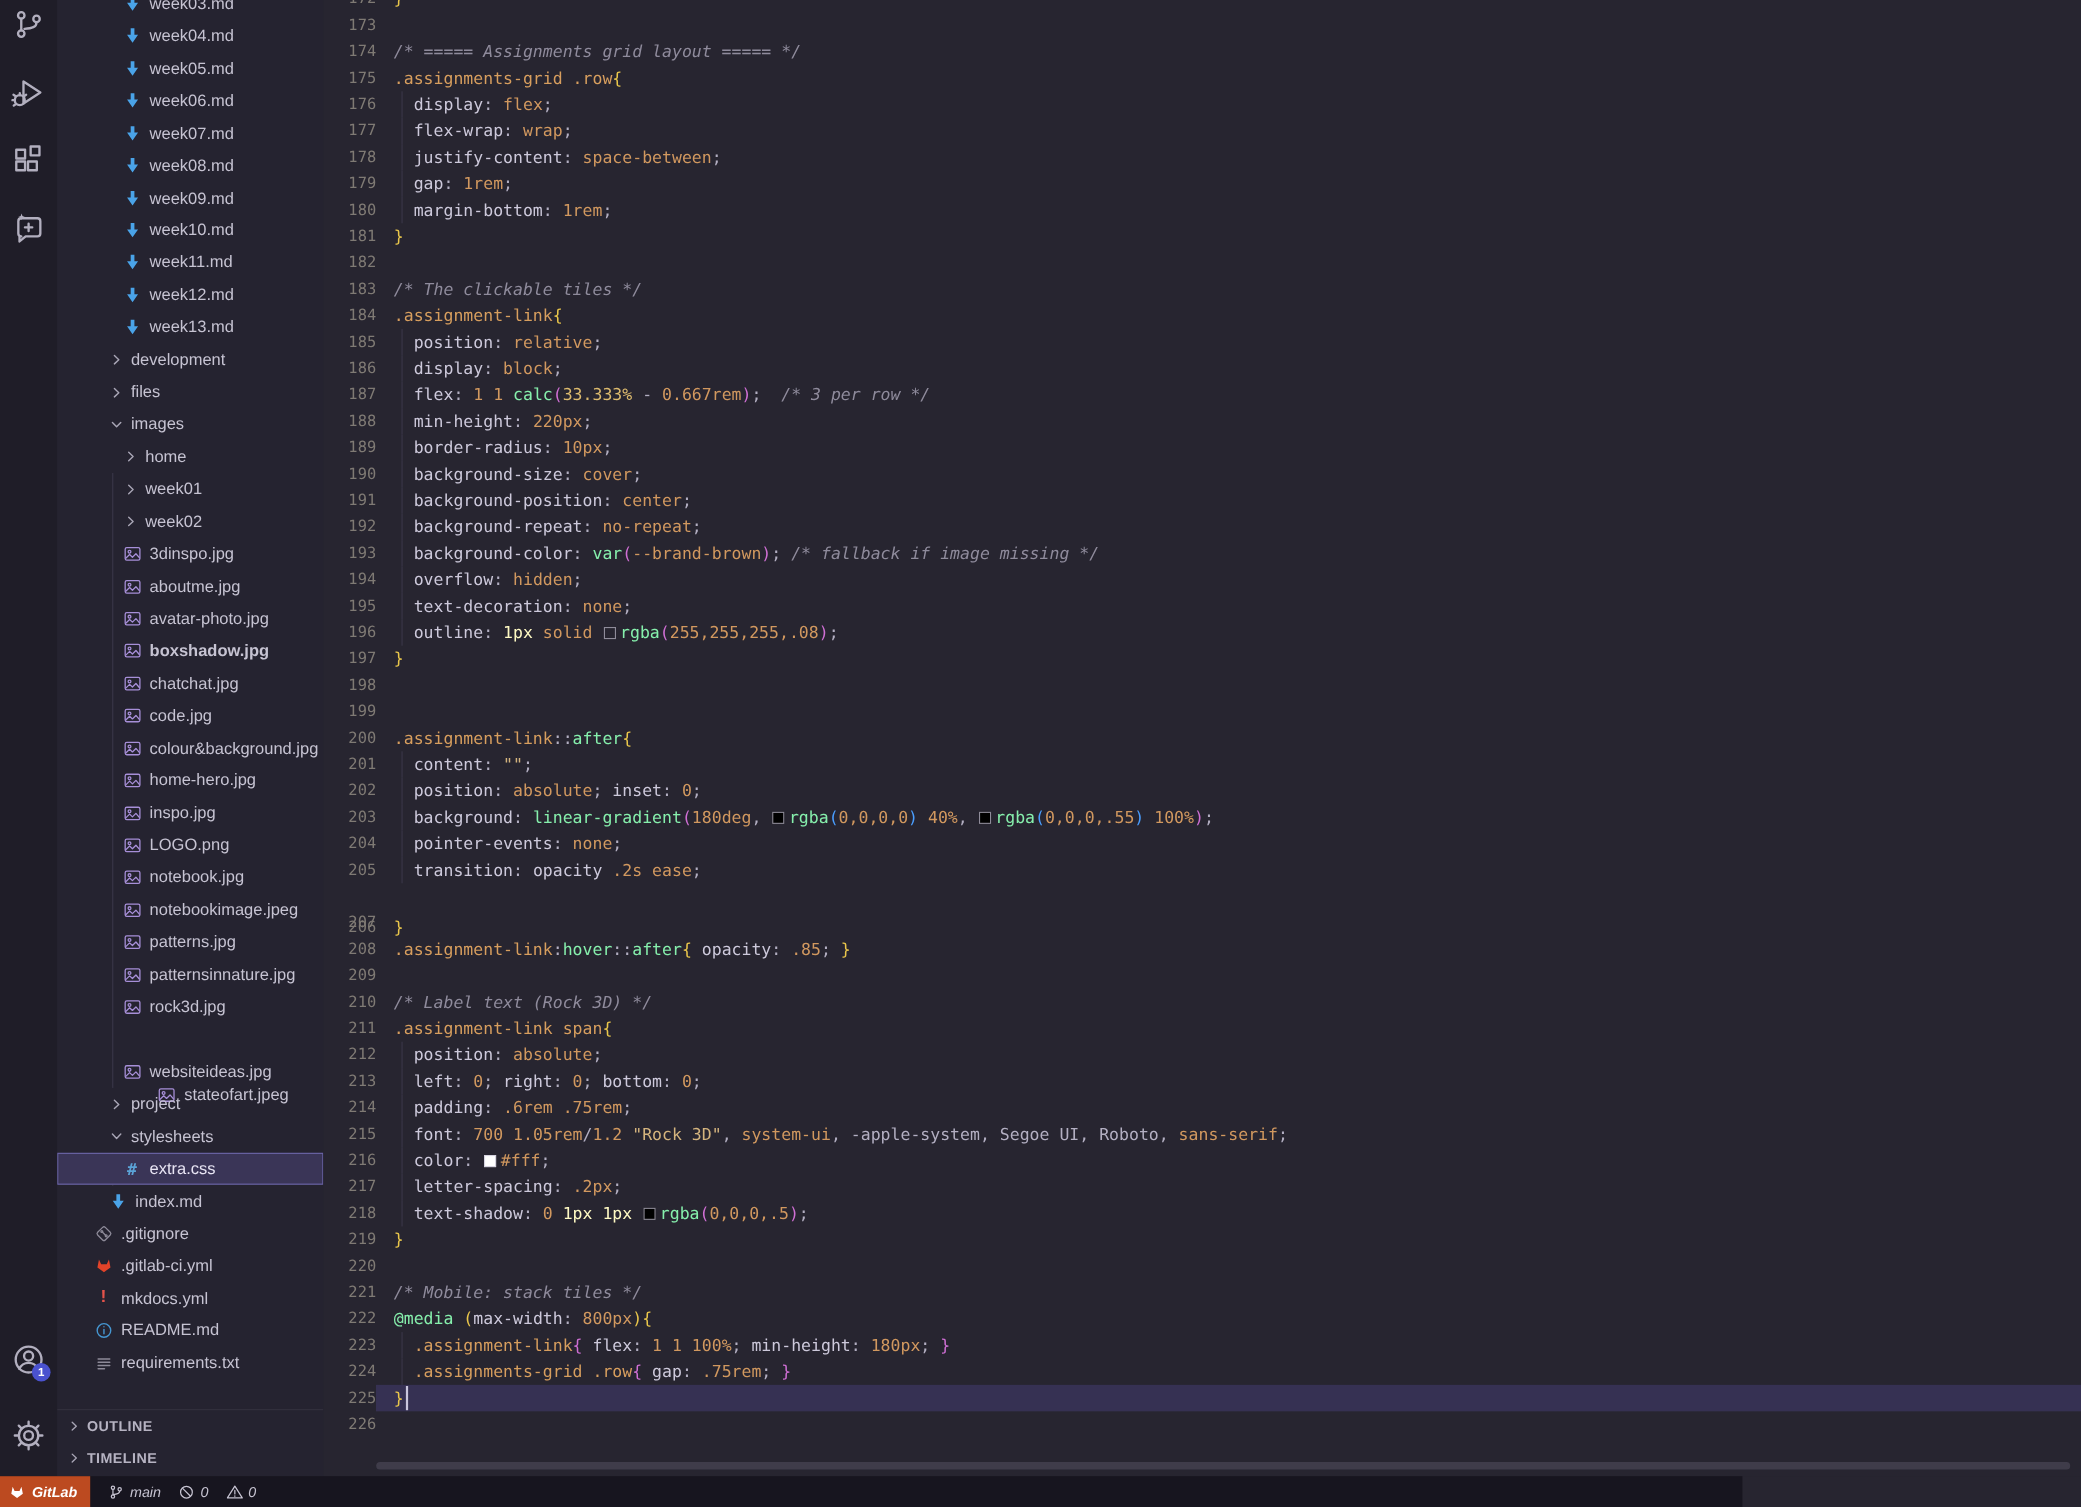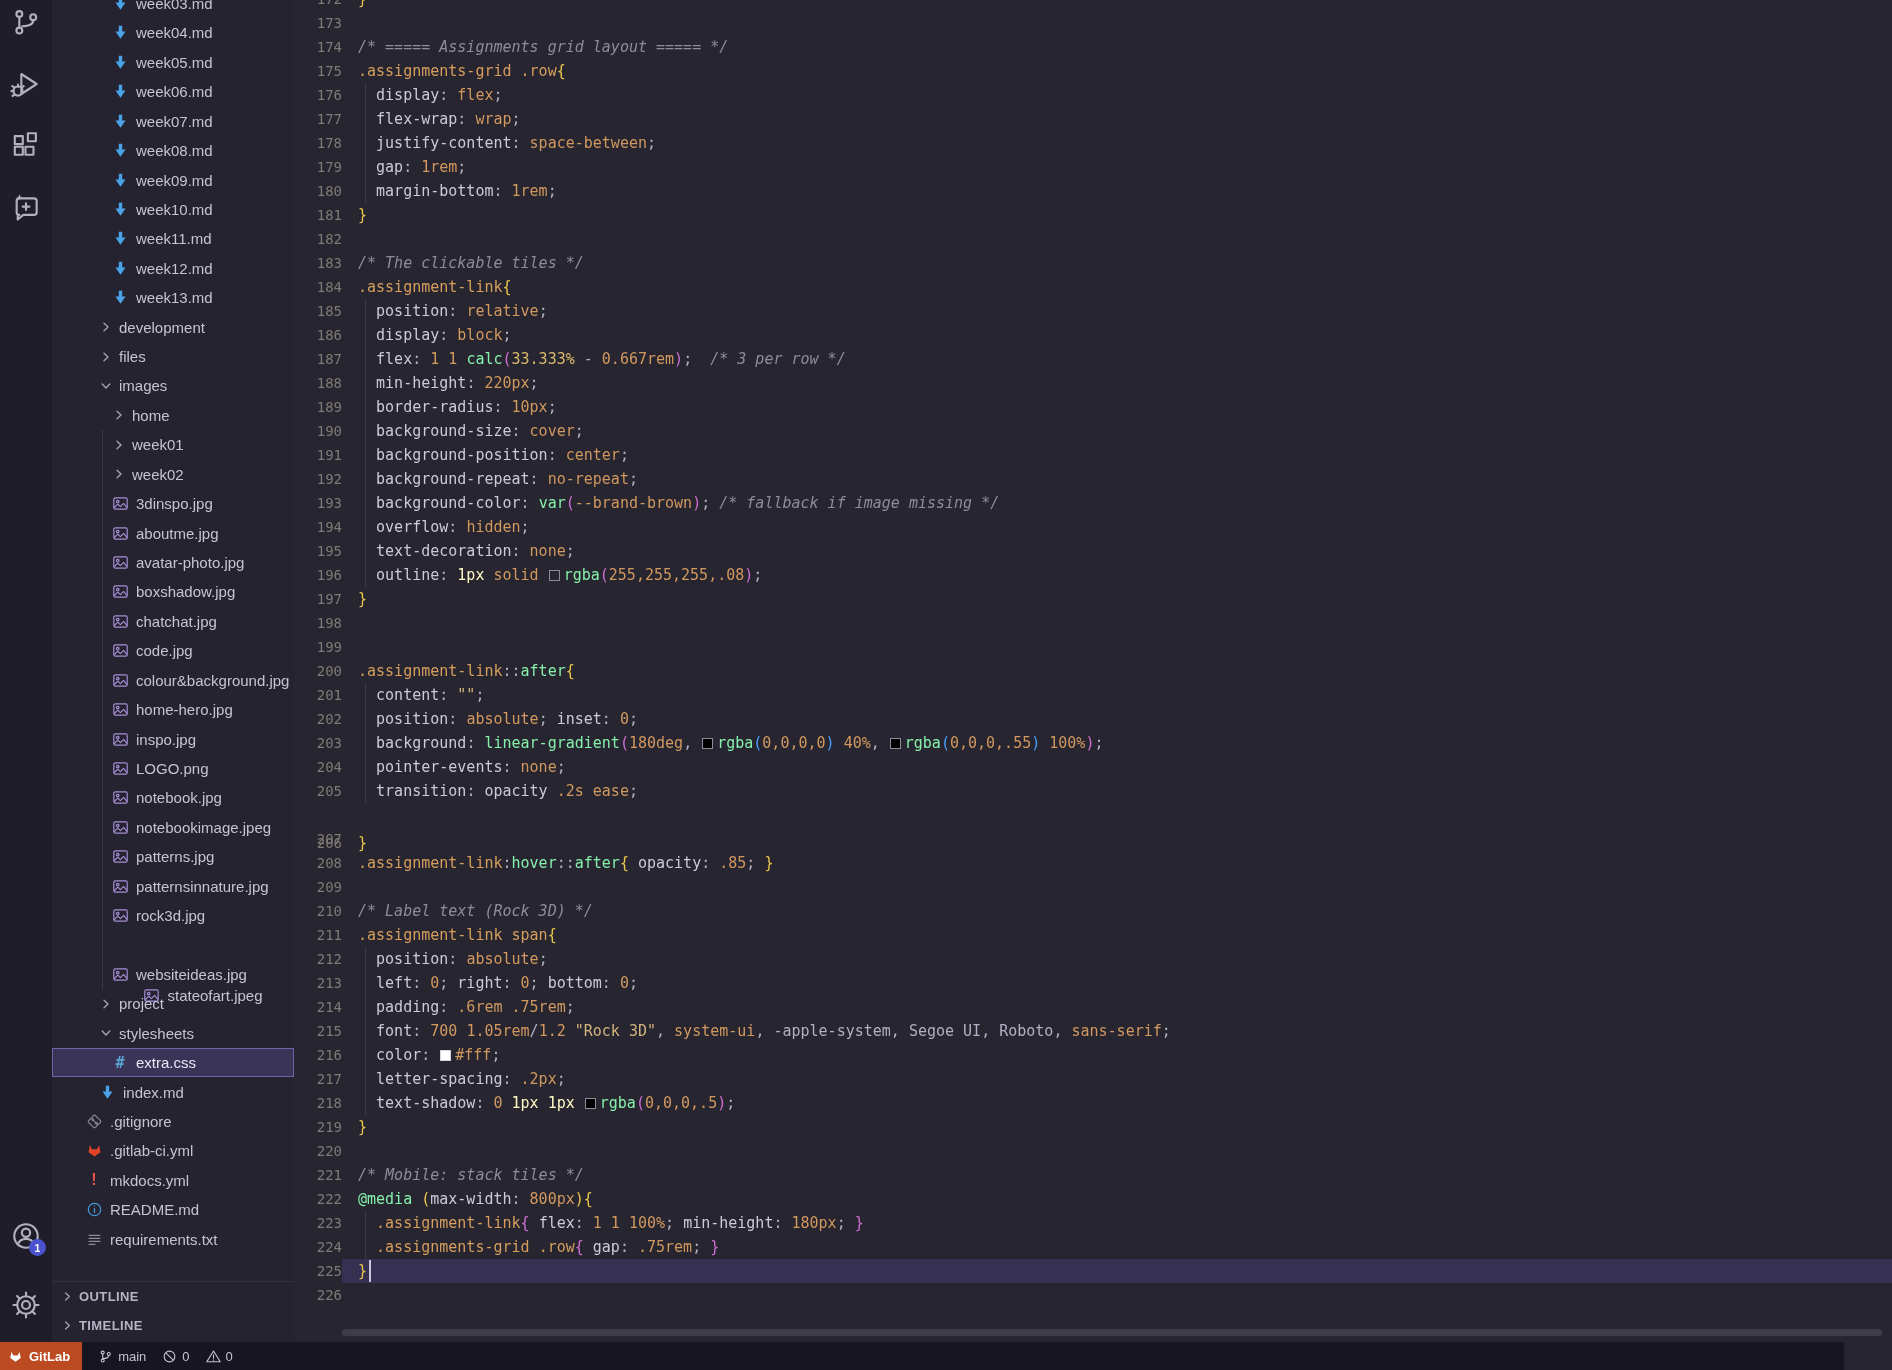--- a/index.html
+++ b/index.html
@@ -47,22 +47,22 @@
   .tk-n2{color:#dcbA6e}.tk-r{color:#fef9c3}.tk-st{color:#d4b47e}
   .tk-b1{color:#e9c64b}.tk-b2{color:#cf6fd4}.tk-b3{color:#4a9eff}
   .sw{display:inline-block;width:11px;height:11px;margin:0 4px 0 1px;border:1px solid #8f8c9a;
       box-sizing:border-box;vertical-align:-1px;}
   .sw.swk{background:#000;}
   .sw.sww{background:#fff;border-color:#d6d3e0;}
   .sw.swo{background:transparent;}
   .hscroll{position:absolute;left:48px;right:10px;top:1329px;height:7px;border-radius:3.5px;background:#3f3c4a;}
 
   
-  .statusbar{position:absolute;left:0;top:1342px;width:1844px;height:28px;background:#17151f;
-             display:flex;align-items:center;font-size:13px;color:#c6c3d1;}
+  .statusbar{position:absolute;left:0;top:1342px;width:1584px;height:28px;background:#17151f;
+             display:flex;align-items:center;font-size:13px;color:#c6c3d1;font-style:italic;}
   .sb-remote{height:28px;background:#bc4a20;color:#fff;display:flex;align-items:center;
              padding:0 12px 0 8px;gap:6px;font-weight:600;}
   .sb-item{display:flex;align-items:center;gap:5px;margin-left:16px;}
   .sb-item .gap{width:6px;}
   .sb-ic{width:15px;height:15px;display:inline-flex;}
   .sb-ic svg{display:block;width:100%;height:100%;}
 </style>
 </head>
 <body>
 
@@ -279,21 +279,21 @@
         <div class="trow" style="top: 547.98px; padding-left: 59px;">
           <span class="fic">
             <svg viewBox="0 0 16 16" fill="none" stroke="currentColor" stroke-width="1.1" stroke-linecap="round" stroke-linejoin="round">
               <rect x="1.7" y="2.7" width="12.6" height="10.6" rx="1.4" stroke="#a78fd8"></rect>
               <circle cx="5.4" cy="6.2" r="1.2" stroke="#a78fd8"></circle>
               <path d="M2.2 11.8l3.3-3.2 2.4 2.3 3-3 2.9 3.4" stroke="#a78fd8"></path>
             </svg>
           </span>
           <span>avatar-photo.jpg</span>
         </div>
-        <div class="trow" style="top: 577.4px; padding-left: 59px;">
+        <div class="trow" style="top: 577.4px; padding-left: 59px; font-weight: bold;">
           <span class="fic">
             <svg viewBox="0 0 16 16" fill="none" stroke="currentColor" stroke-width="1.1" stroke-linecap="round" stroke-linejoin="round">
               <rect x="1.7" y="2.7" width="12.6" height="10.6" rx="1.4" stroke="#a78fd8"></rect>
               <circle cx="5.4" cy="6.2" r="1.2" stroke="#a78fd8"></circle>
               <path d="M2.2 11.8l3.3-3.2 2.4 2.3 3-3 2.9 3.4" stroke="#a78fd8"></path>
             </svg>
           </span>
           <span>boxshadow.jpg</span>
         </div>
         <div class="trow" style="top: 606.82px; padding-left: 59px;">

